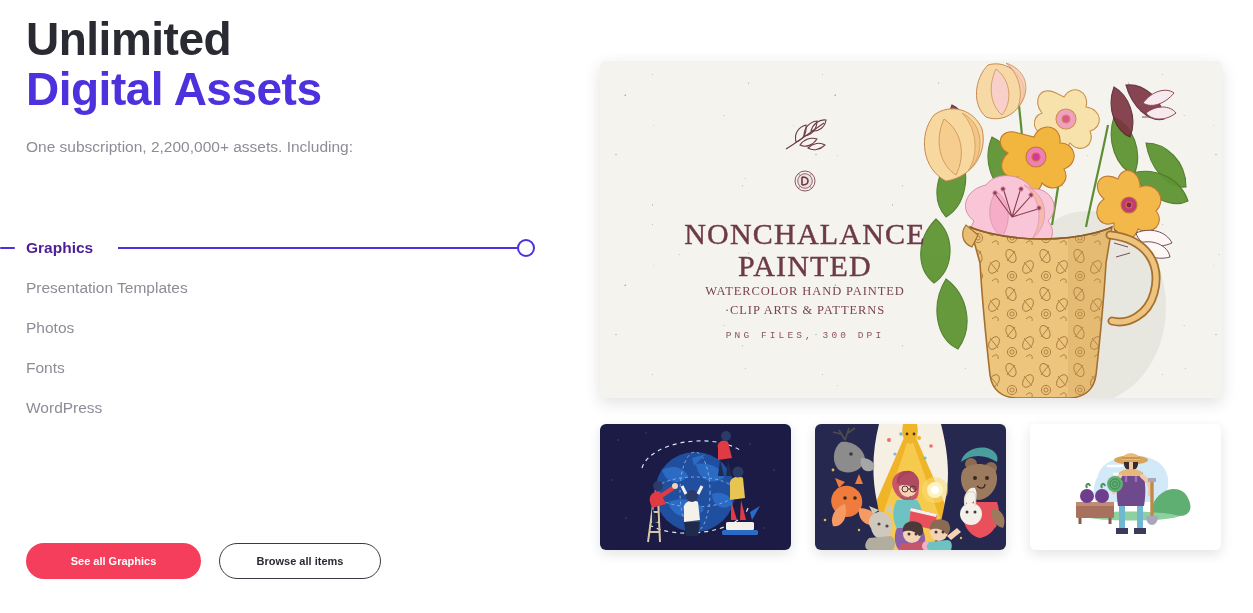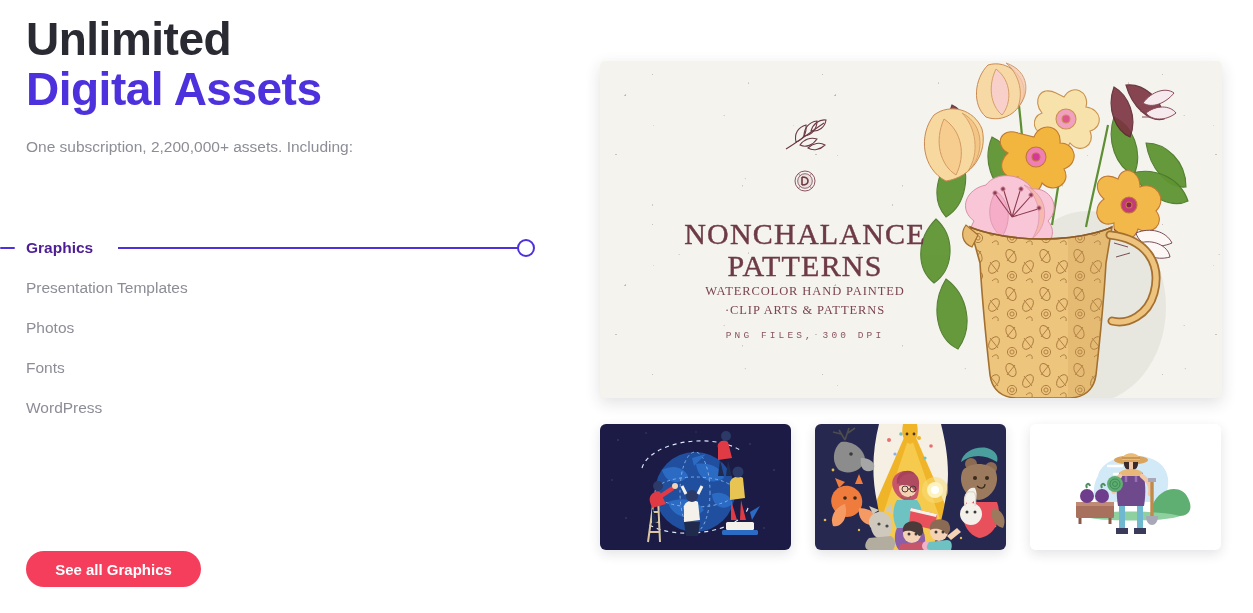--- a/index.html
+++ b/index.html
@@ -131,29 +131,28 @@
     left: 26px;
     top: 543px;
     display: flex;
     align-items: center;
     gap: 18px;
   }
 
   .btn {
     height: 36px;
     border-radius: 18px;
-    font-size: 15px;
+    font-size: 11px;
     font-weight: 700;
     display: flex;
     align-items: center;
     justify-content: center;
     cursor: pointer;
     white-space: nowrap;
     font-family: "Liberation Sans", sans-serif;
-    margin-top: 8px;
   }
 
   .btn-primary {
     background: #f53d5c;
     color: #ffffff;
     border: none;
     padding: 0 26px;
     min-width: 175px;
   }
 
@@ -325,20 +324,21 @@
       </div>
 
       <div class="cat-row">
         <span class="cat-label">WordPress</span>
       </div>
 
     </div>
 
     <div class="btn-row">
       <div class="btn btn-primary">See all Graphics</div>
+      <div class="btn btn-secondary">Browse all items</div>
     </div>
 
   </div>
 
   <div class="right-col">
 
     <div class="hero-card">
       <div class="hero-speckle"></div>
 
       <div class="hero-art">
@@ -486,21 +486,21 @@
           <svg width="22" height="22" viewBox="0 0 22 22" xmlns="http://www.w3.org/2000/svg">
             <circle cx="11" cy="11" r="10" fill="none" stroke="#8a5560" stroke-width="1"></circle>
             <circle cx="11" cy="11" r="7.3" fill="#e8d6d4" opacity="0.6"></circle>
             <circle cx="11" cy="11" r="7.3" fill="none" stroke="#7a4450" stroke-width="0.8"></circle>
             <path d="M8 7 L8 15 M8 7 C12 7 14 9 14 11 C14 13 12 15 8 15" fill="none" stroke="#6d3a46" stroke-width="1.6"></path>
             <path d="M5.5 5.5 L5 4 M16.5 5.5 L17 4 M5.5 16.5 L5 18 M16.5 16.5 L17 18" stroke="#8a5560" stroke-width="0.7"></path>
           </svg>
         </div>
 
         <div class="hero-title">NONCHALANCE</div>
-        <div class="hero-title">PATTERNS</div>
+        <div class="hero-title">PAINTED</div>
 
         <div class="hero-sub">WATERCOLOR HAND PAINTED</div>
         <div class="hero-sub" style="margin-top:2px;">·CLIP ARTS &amp; PATTERNS</div>
 
         <div class="hero-meta">PNG FILES, 300 DPI</div>
       </div>
     </div>
 
     <div class="thumb-row">
 

